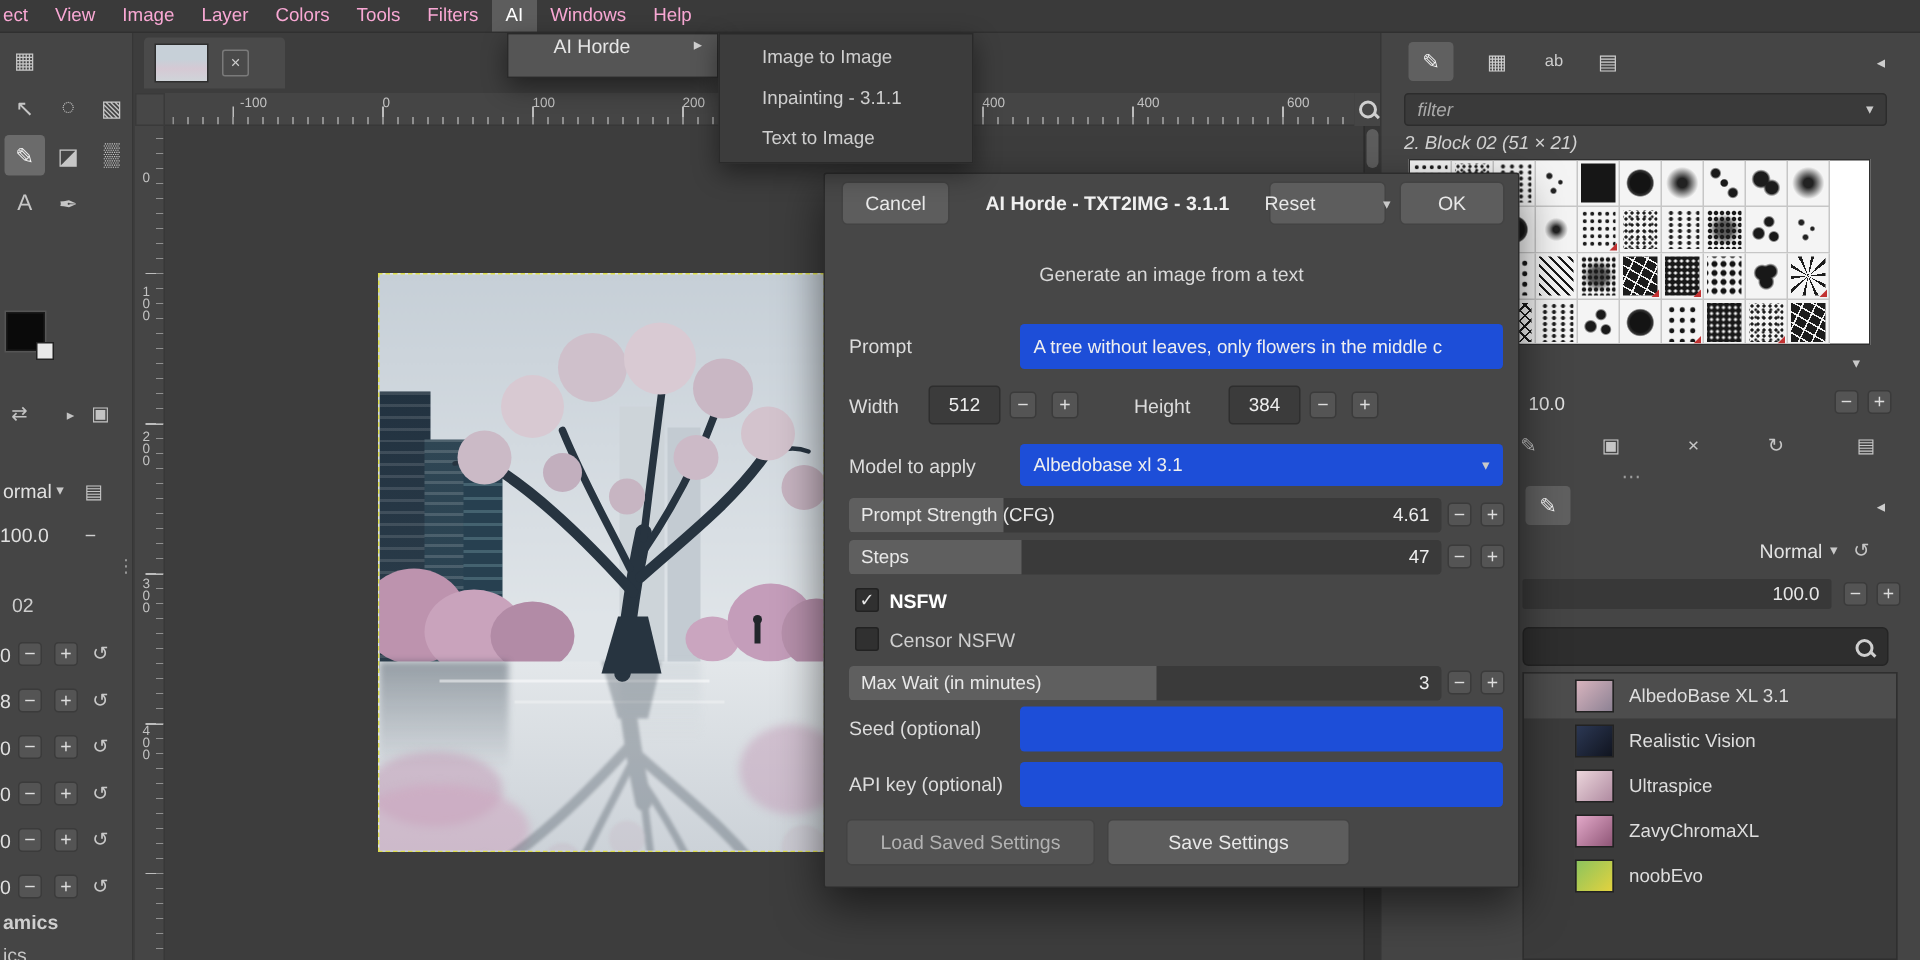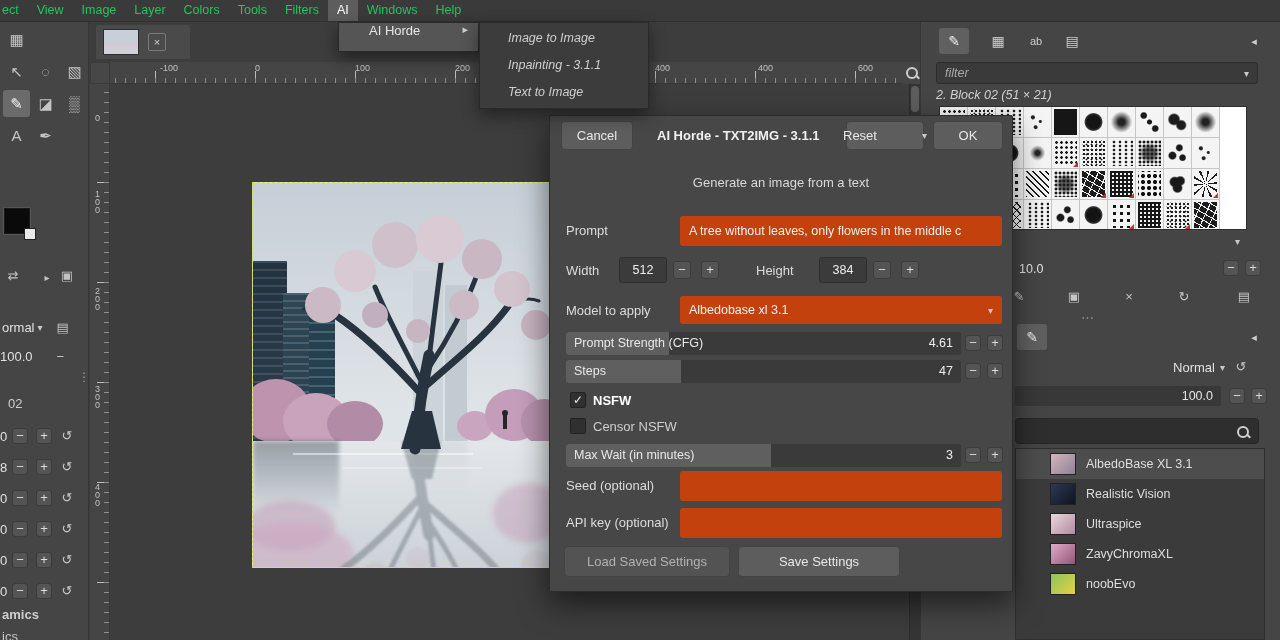--- a/index.html
+++ b/index.html
@@ -2,30 +2,30 @@
 <html><head>
 <meta charset="utf-8">
 <style>
   *{margin:0;padding:0;box-sizing:border-box;}
   html,body{background:#2b2b2b;}
   body{font-family:"Liberation Sans",sans-serif;}
   #app{position:relative;width:1280px;height:640px;background:#3d3d3d;overflow:hidden;color:#d8d8d8;font-size:13px;}
 
   
   .menubar{position:absolute;top:0;left:0;width:1280px;height:22px;background:#3a3a3a;border-bottom:1px solid #303030;display:flex;align-items:stretch;z-index:30;}
-  .menu-item{padding:3px 9px 0 9px;color:#22c55e;font-size:12.5px;}
+  .menu-item{padding:3px 9px 0 9px;color:#f9a8d4;font-size:12.5px;}
   .menu-item:first-child{padding-left:2px;}
   .menu-item.active{background:#5d5d5d;color:#fff;}
 
   
   .menu-panel{position:absolute;background:#3c3c3c;border:1px solid #2a2a2a;box-shadow:0 6px 16px rgba(0,0,0,.45);z-index:40;}
   .ai-root{left:338px;top:22px;width:141px;height:30px;}
   .root-item{height:28px;display:flex;align-items:flex-start;background:#555;padding:0 10px 0 30px;color:#e6e6e6;}
   .sub-arrow{margin-left:auto;font-size:11px;color:#cfcfcf;}
-  .ai-sub{left:479px;top:22px;width:170px;padding:2px 0;font-style:italic;}
+  .ai-sub{left:479px;top:22px;width:170px;padding:2px 0;}
   .submenu-item{height:27px;line-height:27px;padding-left:28px;color:#cfcfcf;font-size:12.5px;}
 
   
   .toolbox{position:absolute;top:22px;left:0;width:89px;height:618px;background:#454545;border-right:1px solid #363636;}
   .tool{position:absolute;width:27px;height:27px;display:flex;align-items:center;justify-content:center;font-size:15px;color:#c6c6c6;border-radius:3px;}
   .tool.sel{background:#6b6b6b;color:#f4f4f4;}
   .fg-swatch{position:absolute;left:4px;top:186px;width:26px;height:26px;background:#0a0a0a;border:1px solid #1a1a1a;outline:1px solid #555;}
   .bg-swatch{position:absolute;left:24px;top:206px;width:12px;height:12px;background:#e9e9e9;border:1px solid #222;}
   .mini-ic{position:absolute;width:18px;height:18px;display:flex;align-items:center;justify-content:center;color:#c3c3c3;font-size:13px;}
   .ld-mode{position:absolute;left:0;top:294px;width:86px;height:22px;display:flex;align-items:center;gap:3px;padding-left:2px;color:#e0e0e0;}
@@ -107,21 +107,21 @@
   .mthumb{width:26px;height:22px;border:1px solid #222;flex:none;}
   .rp-ic{position:absolute;width:20px;height:20px;display:flex;align-items:center;justify-content:center;color:#c6c6c6;font-size:13px;}
 
   
   .dialog{position:absolute;left:549px;top:115px;width:464px;height:477px;background:#474747;border:1px solid #2c2c2c;border-radius:2px;box-shadow:0 12px 30px rgba(0,0,0,.55);z-index:20;}
   .btn{position:absolute;background:#5d5d5d;border:1px solid #434343;border-radius:4px;color:#e8e8e8;display:flex;align-items:center;justify-content:center;gap:5px;font-size:13px;}
   .btn.dim{color:#b2b2b2;background:#535353;}
   .dlg-title{position:absolute;left:107px;top:12px;font-weight:bold;color:#f0f0f0;}
   .dlg-sub{position:absolute;left:0;right:0;top:59px;text-align:center;color:#d9d9d9;}
   .lbl{position:absolute;color:#dcdcdc;}
-  .field{position:absolute;background:#c2410c;border-radius:3px;display:flex;align-items:center;padding:0 9px;color:#efefef;white-space:nowrap;overflow:hidden;font-size:12.5px;}
+  .field{position:absolute;background:#1d4ed8;border-radius:3px;display:flex;align-items:center;padding:0 9px;color:#efefef;white-space:nowrap;overflow:hidden;font-size:12.5px;}
   .field .chev{margin-left:auto;}
   .entry{position:absolute;background:#3b3b3b;border:1px solid #2e2e2e;border-radius:3px;color:#eee;display:flex;align-items:center;justify-content:center;font-size:12.5px;}
   .sp{position:absolute;width:18px;height:18px;background:#545454;border:1px solid #3b3b3b;border-radius:3px;color:#ddd;font-size:13px;line-height:15px;text-align:center;}
   .sp.tiny{width:16px;height:16px;line-height:13px;}
   .srow{position:absolute;left:16px;width:395px;height:23px;background:#3a3a3a;border-radius:3px;overflow:hidden;font-size:12.5px;}
   .sfill{position:absolute;left:0;top:0;bottom:0;background:#5f5f5f;}
   .slab{position:absolute;left:8px;top:4px;color:#e8e8e8;}
   .sval{position:absolute;right:8px;top:4px;color:#eee;}
   .cb{position:absolute;width:16px;height:16px;background:#303030;border:1px solid #222;border-radius:2px;color:#e8e8e8;font-size:12px;line-height:14px;text-align:center;}
   .cb-label{position:absolute;color:#cfcfcf;}

